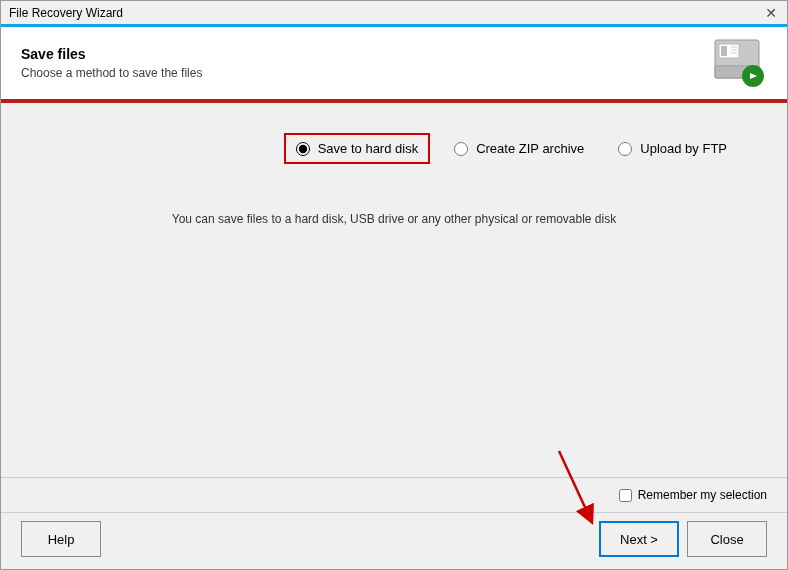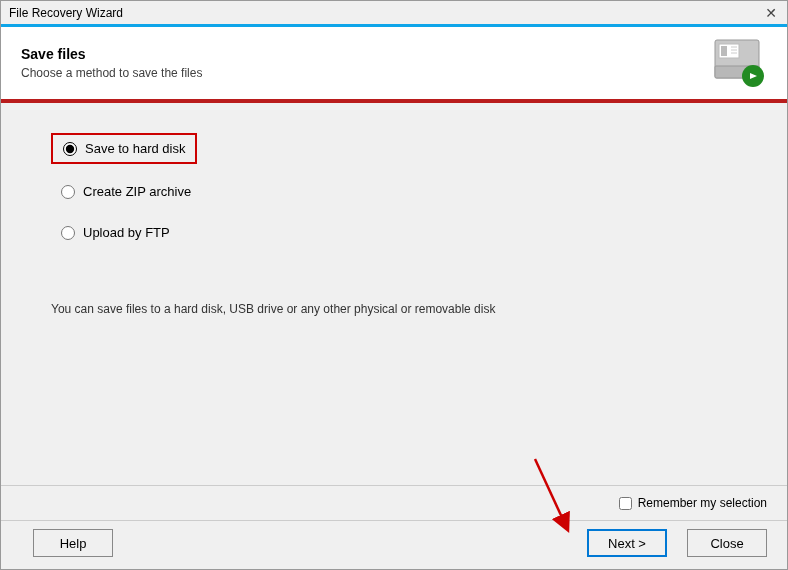--- a/index.html
+++ b/index.html
@@ -74,21 +74,21 @@
       justify-content: center;
     }
     .content-area {
       flex: 1;
       padding: 30px 50px 20px 50px;
       display: flex;
       flex-direction: column;
     }
     .radio-group {
       display: flex;
-      flex-direction: column;
+      flex-direction: row;
       gap: 14px;
       margin-bottom: 30px;
       justify-content: flex-end;
     }
     .radio-option {
       display: flex;
       align-items: center;
       gap: 8px;
       cursor: pointer;
     }
@@ -104,22 +104,23 @@
       cursor: pointer;
       accent-color: #000;
     }
     .radio-label {
       font-size: 13px;
       color: #000;
     }
     .description-text {
       font-size: 12px;
       color: #333;
-      margin-top: 24px;
+      margin-top: 16px;
       line-height: 1.5;
+      text-align: center;
     }
     .bottom-section {
       border-top: 1px solid #ccc;
       background: #f0f0f0;
       flex-shrink: 0;
     }
     .remember-row {
       padding: 10px 20px;
       display: flex;
       align-items: center;
@@ -136,28 +137,27 @@
     }
     .button-row {
       padding: 8px 20px 12px 20px;
       display: flex;
       align-items: center;
       justify-content: space-between;
       border-top: 1px solid #ccc;
     }
     .btn {
       min-width: 80px;
-      height: 28px;
+      height: 36px;
       padding: 0 12px;
       font-size: 13px;
       background: #f0f0f0;
       border: 1px solid #888;
       cursor: pointer;
       color: #000;
-      margin-left: 12px;
     }
     .btn-next {
       border: 2px solid #0078d4;
       background: #f0f0f0;
     }
     .next-btn-wrapper {
       position: relative;
     }
     svg.red-arrow-svg {
       position: absolute;

